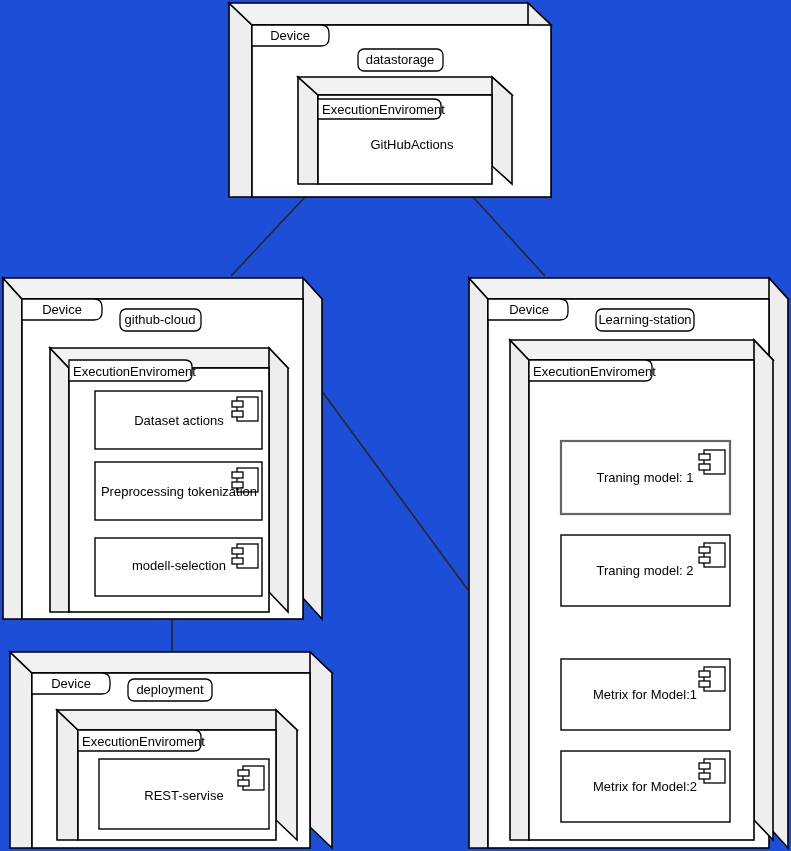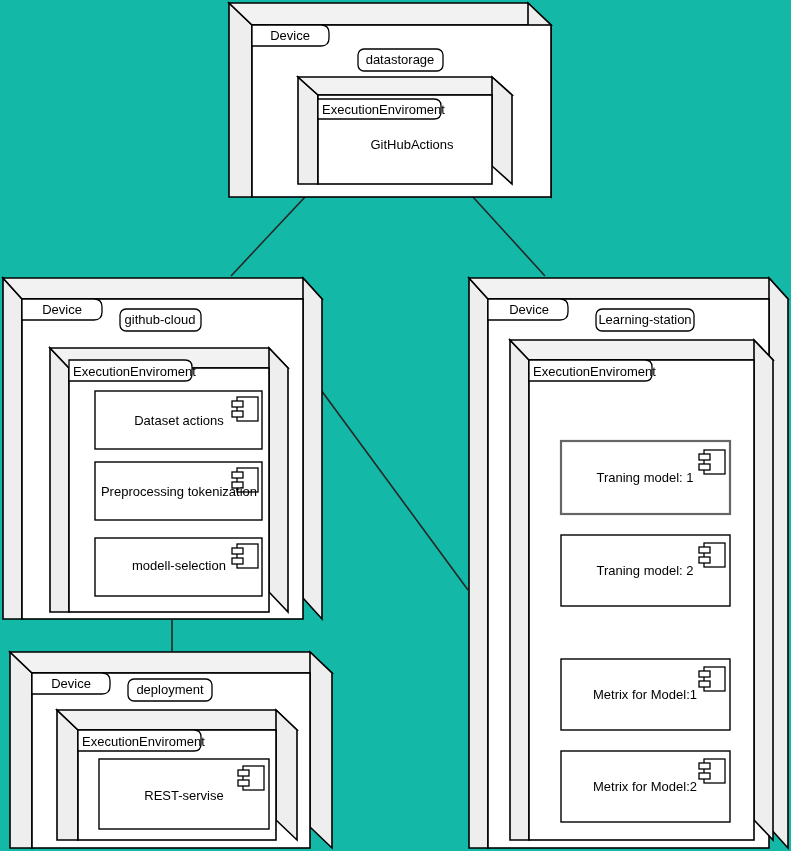--- a/index.html
+++ b/index.html
@@ -8,21 +8,21 @@
     padding: 0;
     background: #ffffff;
   }
   body {
     font-family: "Liberation Sans", sans-serif;
   }
   #diagram-root {
     position: relative;
     width: 791px;
     height: 851px;
-    background: #14b8a6;
+    background: #1d4ed8;
     overflow: hidden;
   }
   #diagram-svg {
     position: absolute;
     top: 0;
     left: 0;
     width: 791px;
     height: 851px;
   }
   .node-face {

